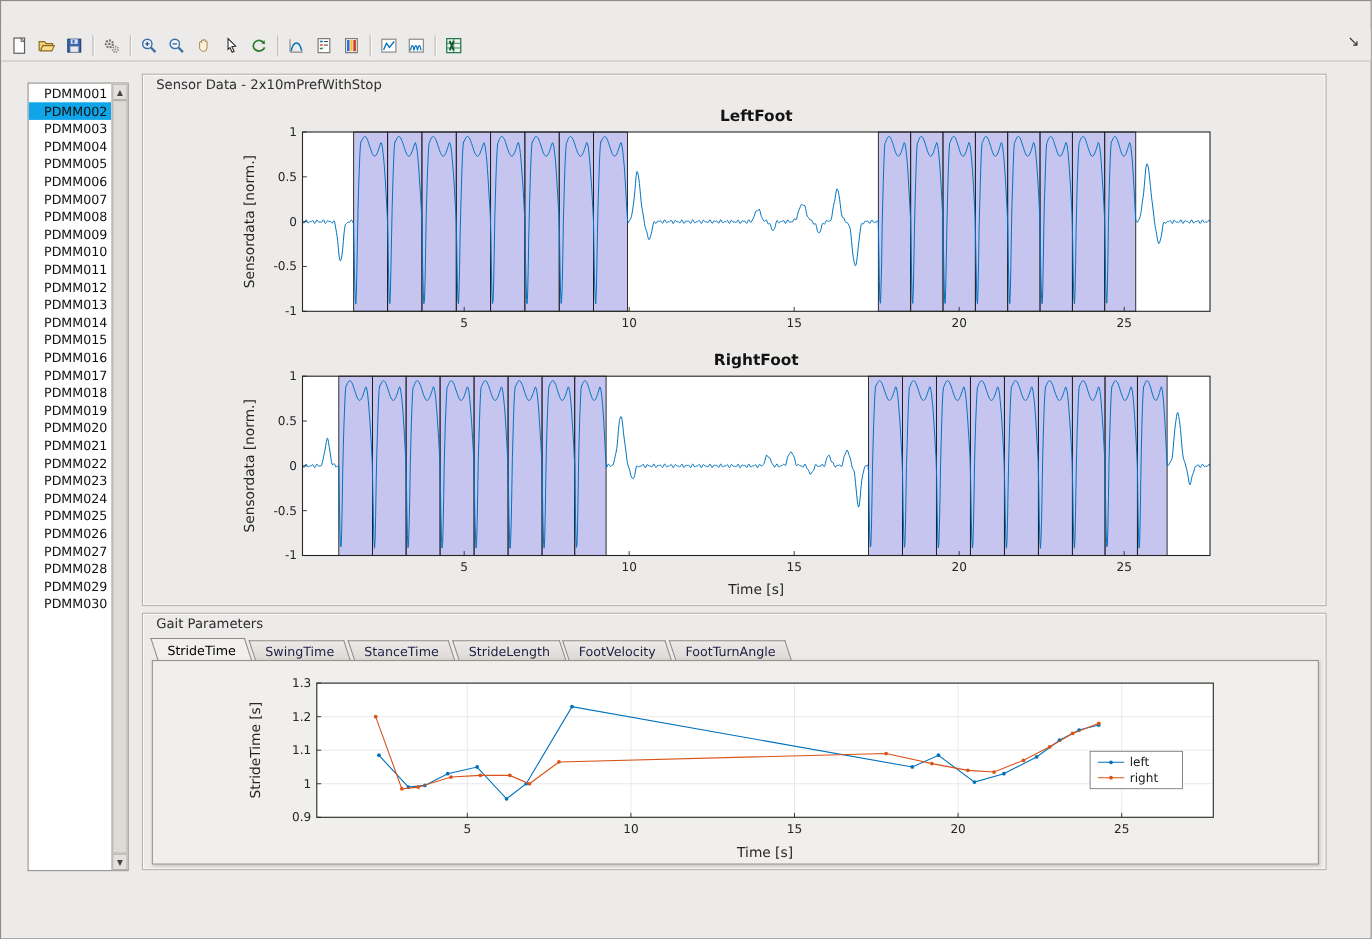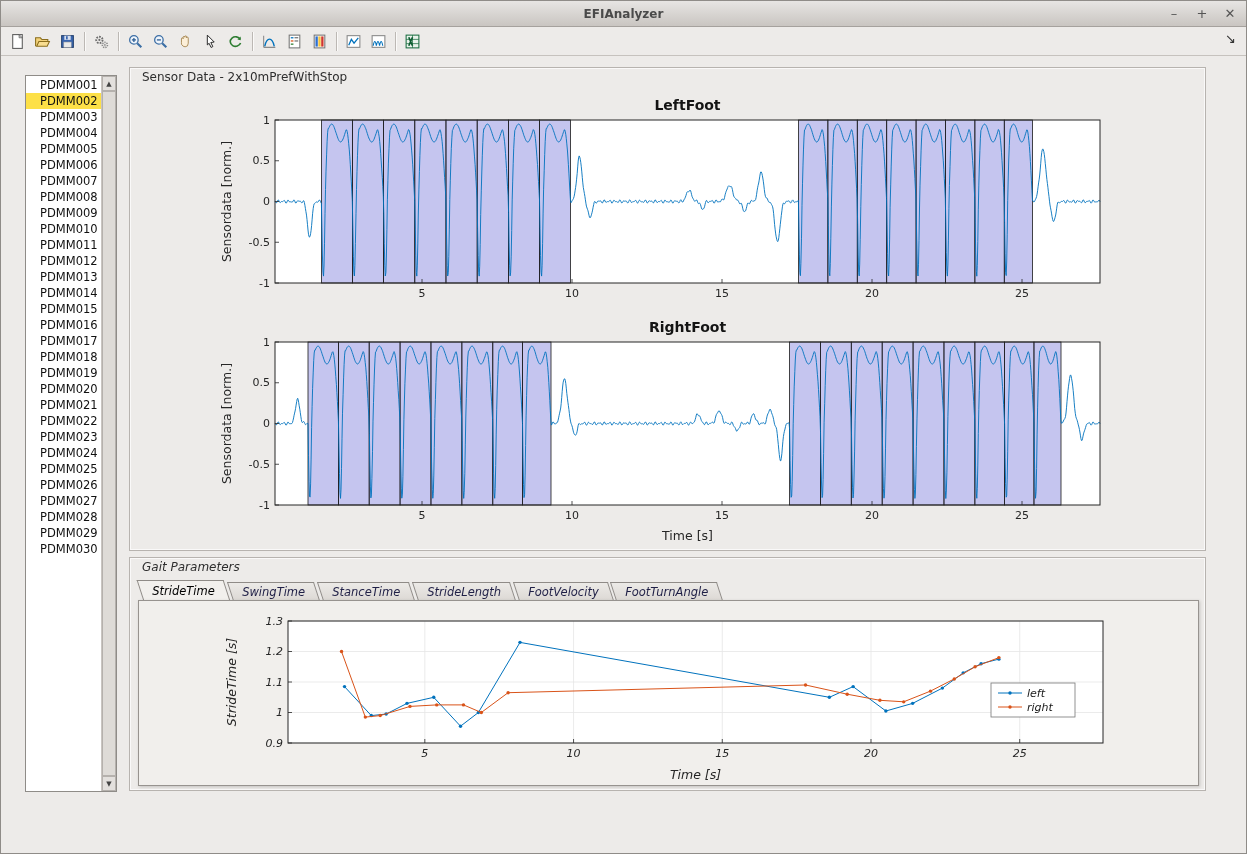--- a/index.html
+++ b/index.html
@@ -24,34 +24,34 @@
   .tb-btn{width:23px;height:23px;display:flex;align-items:center;justify-content:center;
     border:1px solid transparent;border-radius:2px;}
   .tb-sep{width:1px;height:19px;background:#bcb8b4;box-shadow:1px 0 0 #fbfaf9;margin:0 4px;}
   .tb-right{position:absolute;right:10px;top:31px;color:#333;font-size:13px;line-height:13px;}
 
   
   .listbox{position:absolute;left:24px;top:74px;width:92px;height:717px;background:#fff;
     border:1px solid #8f8c88;box-sizing:border-box;}
   .list-items{position:absolute;left:0;top:1px;right:15px;bottom:0;overflow:hidden;}
   .list-item{height:16px;line-height:16px;font-size:11.5px;color:#111;padding-left:14px;white-space:nowrap;}
-  .list-item.selected{background:#fde047;}
+  .list-item.selected{background:#0ea5e9;}
   .scrollbar{position:absolute;right:0;top:0;width:15px;height:100%;background:#efedec;
     border-left:1px solid #c9c5c1;display:flex;flex-direction:column;box-sizing:border-box;}
   .sb-btn{height:15px;display:flex;align-items:center;justify-content:center;font-size:7px;color:#444;
     background:#e3e0dd;border:1px solid #b5b1ad;box-sizing:border-box;}
   .sb-thumb{flex:1;background:#dedbd7;border:1px solid #b5b1ad;box-sizing:border-box;}
 
   
   .panel{position:absolute;border:1px solid #b7b3af;background:#edebe9;
     box-shadow:inset 0 0 0 1px rgba(255,255,255,0.7);box-sizing:border-box;}
   .panel-title{position:absolute;top:-8px;left:8px;background:#edebe9;padding:0 4px;
     font-size:12px;color:#2e2e2e;white-space:nowrap;margin-top:10px;}
   .sensor-panel{left:128px;top:66px;width:1077px;height:484px;}
-  .gait-panel{left:128px;top:556px;width:1077px;height:234px;font-style:italic;}
+  .gait-panel{left:128px;top:556px;width:1077px;height:234px;}
 
   .chart{position:absolute;}
   .leftfoot-svg{left:87px;top:26px;}
   .rightfoot-svg{left:87px;top:248px;}
 
   
   .tabbar{position:absolute;left:10px;top:22px;height:21px;display:flex;align-items:flex-end;}
   .tab{height:19px;padding:0 11px;display:flex;align-items:center;font-size:11.5px;color:#1f1f46;
     background:linear-gradient(#eceae7,#dcd8d4);border:1px solid #8f8b87;border-bottom:none;
     transform:skewX(18deg);margin-right:3px;box-sizing:border-box;}
@@ -66,28 +66,20 @@
   .tick-label{font-size:11px;fill:#262626;}
   .axis-label{font-size:12.5px;fill:#262626;}
   .chart-title{font-size:14px;font-weight:bold;fill:#141414;}
   .legend-label{font-size:11px;fill:#1a1a1a;}
 </style>
 </head>
 <body>
 
 <div class="window">
 
-  <div class="titlebar">
-    <span class="title">EFIAnalyzer</span>
-    <div class="win-controls">
-      <div class="win-btn">–</div>
-      <div class="win-btn">+</div>
-      <div class="win-btn">✕</div>
-    </div>
-  </div>
 
   <div class="toolbar" id="toolbar">
       <div class="tb-btn">
         <svg width="17" height="17" viewBox="0 0 16 16">
           <rect x="3.5" y="1.5" width="9" height="13" fill="#fff" stroke="#5b5b5b"></rect>
           <path d="M9.5 1.5 L12.5 4.5 L9.5 4.5 Z" fill="#cfcfcf" stroke="#5b5b5b" stroke-width="0.7"></path>
         </svg>
       </div>
       <div class="tb-btn">
         <svg width="17" height="17" viewBox="0 0 16 16">

